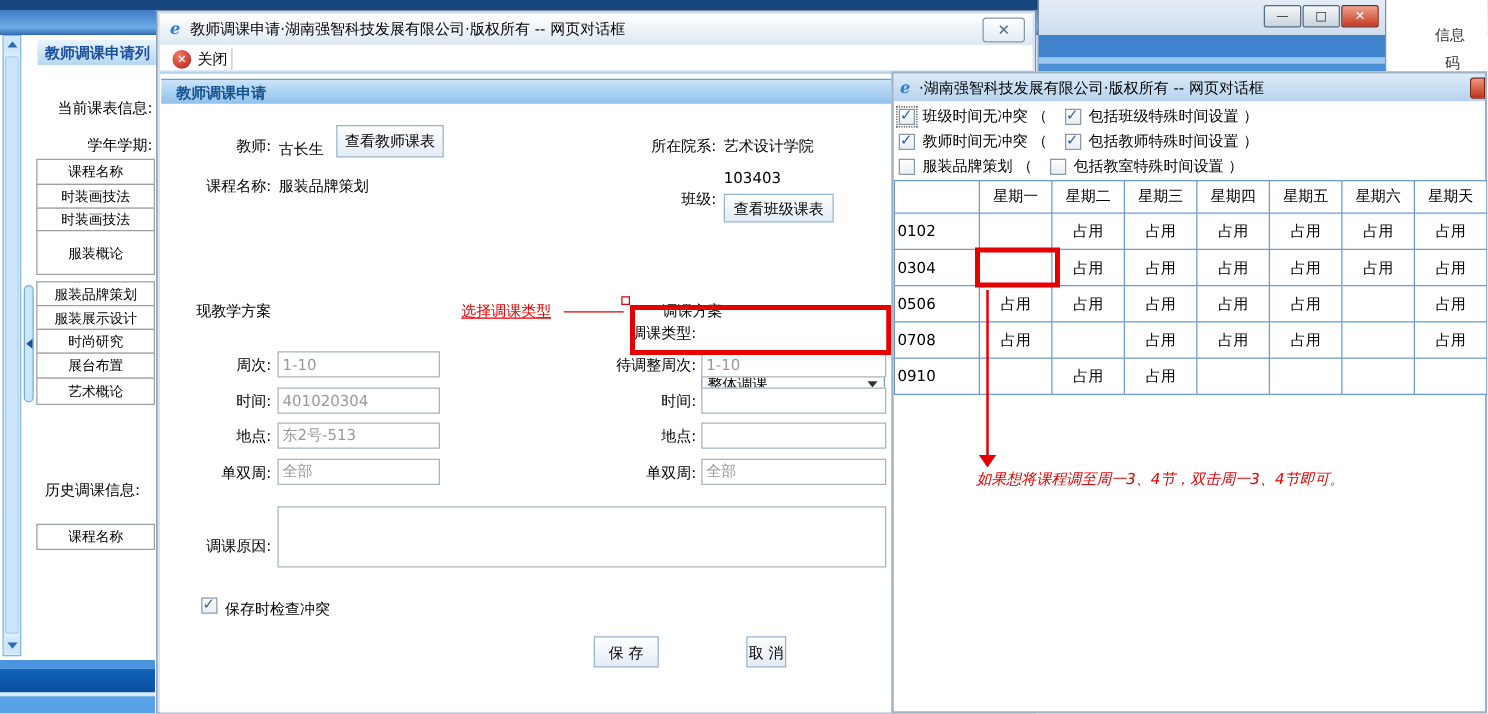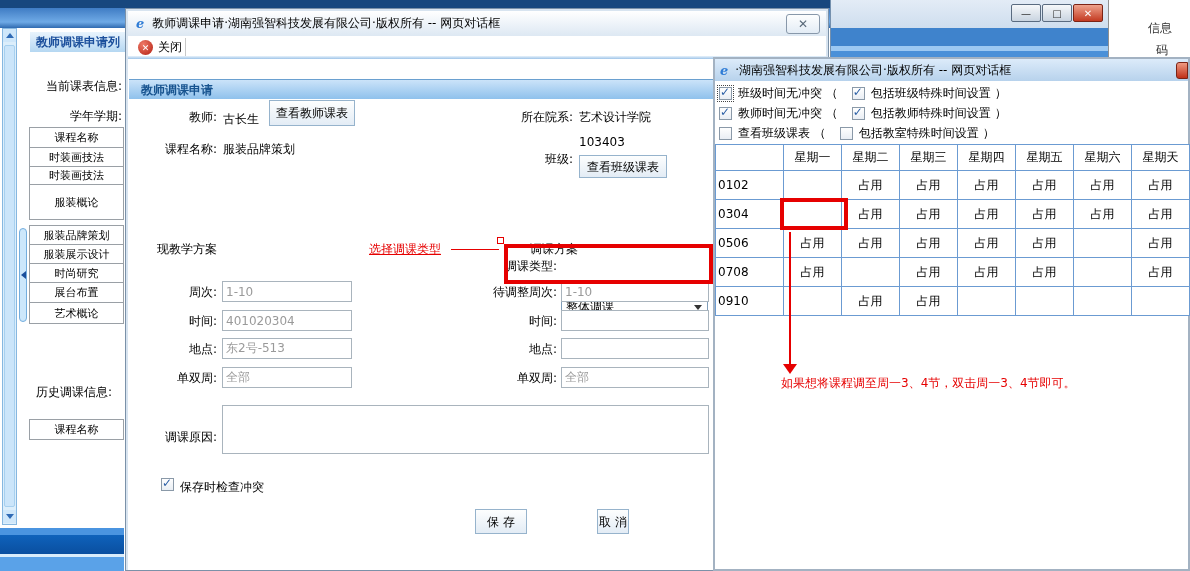--- a/index.html
+++ b/index.html
@@ -123,21 +123,21 @@
       <span style="width:15px;height:15px;border-radius:50%;background:radial-gradient(circle at 35% 30%,#ef7a68,#b31d10);color:#fff;font-size:9px;font-weight:bold;display:flex;align-items:center;justify-content:center;">✕</span>
       <span class="lbl" style="margin-left:5px;">关闭</span>
     </div>
     <div class="abs" style="left:59px;top:29px;width:1px;height:18px;background:#c8c8c8;"></div>
     <div class="abs" style="left:2px;top:47px;width:698px;height:3px;background:linear-gradient(#e8f2fb,#9ec4e8);"></div>
 
     
     <div class="abs" style="left:2px;top:50px;width:698px;height:511px;background:#fff;"></div>
 
     
-    <div class="abs" style="left:3px;top:70px;width:696px;height:20px;line-height:20px;padding-left:12px;box-sizing:border-box;font-weight:bold;color:#17538f;background:linear-gradient(#cbe3f9,#8fc1ec);border-top:1px solid #6aa0d0;">教师调课申请</div>
+    <div class="abs" style="left:3px;top:54px;width:696px;height:20px;line-height:20px;padding-left:12px;box-sizing:border-box;font-weight:bold;color:#17538f;background:linear-gradient(#cbe3f9,#8fc1ec);border-top:1px solid #6aa0d0;">教师调课申请</div>
 
     
     <div class="abs lbl rlbl" style="left:5px;top:100px;width:86px;">教师:</div>
     <div class="abs lbl" style="left:97px;top:102px;">古长生</div>
     <div class="abs btn" style="left:143px;top:91px;width:86px;height:26px;">查看教师课表</div>
     <div class="abs lbl rlbl" style="left:347px;top:100px;width:100px;">所在院系:</div>
     <div class="abs lbl" style="left:453px;top:100px;">艺术设计学院</div>
 
     
     <div class="abs lbl rlbl" style="left:5px;top:132px;width:86px;">课程名称:</div>
@@ -219,21 +219,21 @@
           <span class="ck">✓</span>
         </span>
       <span class="lbl" style="margin-left:6px;">教师时间无冲突 （</span>
       <span class="cb" style="margin-left:14px;">
           <span class="ck">✓</span>
         </span>
       <span class="lbl" style="margin-left:6px;">包括教师特殊时间设置 ）</span>
     </div>
     <div class="abs" style="left:4px;top:66px;height:16px;display:flex;align-items:center;">
       <span class="cb"></span>
-      <span class="lbl" style="margin-left:6px;">查看班级课表 （</span>
+      <span class="lbl" style="margin-left:6px;">服装品牌策划 （</span>
       <span class="cb" style="margin-left:14px;"></span>
       <span class="lbl" style="margin-left:6px;">包括教室特殊时间设置 ）</span>
     </div>
 
     <table class="sched abs" style="left:0;top:85px;width:474px;">
       <colgroup>
           <col style="width:68px;">
           <col style="width:58px;">
           <col style="width:58px;">
           <col style="width:58px;">
@@ -304,16 +304,16 @@
         <td></td>
       </tr>
     </tbody>
       </table>
 
     <div class="abs" style="left:65px;top:139px;width:68px;height:32px;border:4px solid #e60000;box-sizing:border-box;z-index:22;"></div>
 
     <div class="abs" style="left:74px;top:173px;width:2px;height:132px;background:#e60000;z-index:22;"></div>
     <div class="abs" style="left:68px;top:305px;width:0;height:0;border-left:7px solid transparent;border-right:7px solid transparent;border-top:10px solid #e60000;z-index:22;"></div>
 
-    <div class="abs lbl red" style="left:66px;top:316px;z-index:22;">如果想将课程调至周一3、4节，双击周一3、4节即可。</div>
+    <div class="abs lbl red" style="left:66px;top:316px;z-index:22;font-style:italic;">如果想将课程调至周一3、4节，双击周一3、4节即可。</div>
   </div>
 
 </div>
 
 </body></html>

